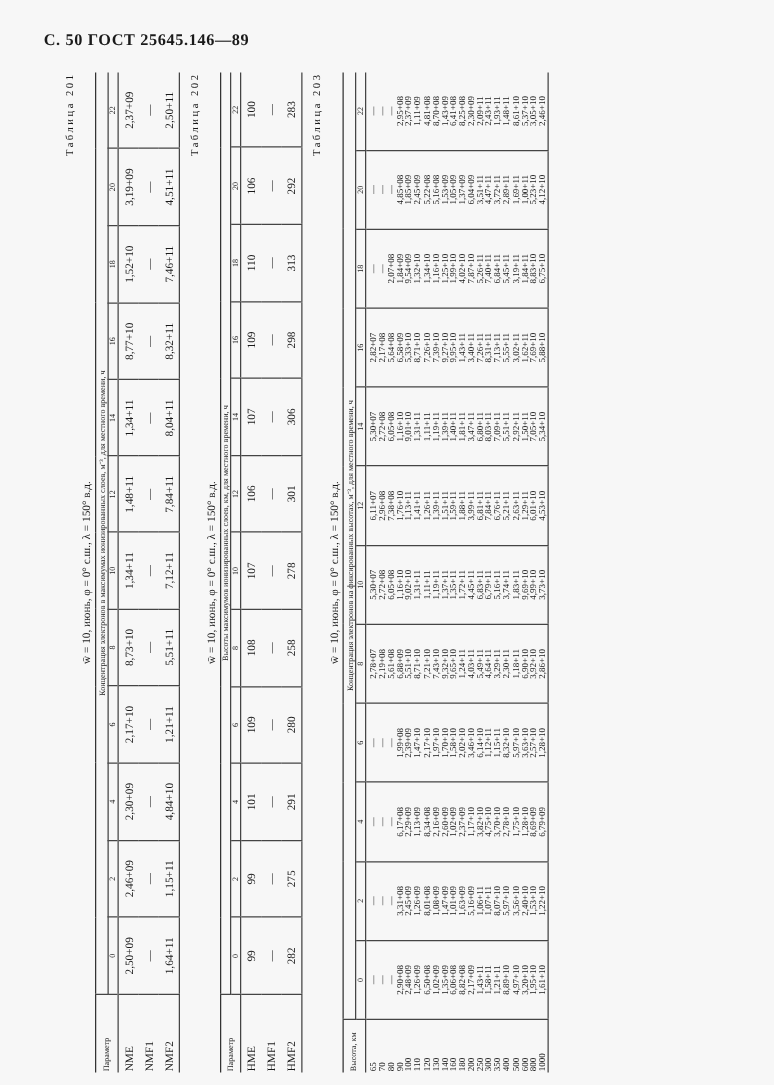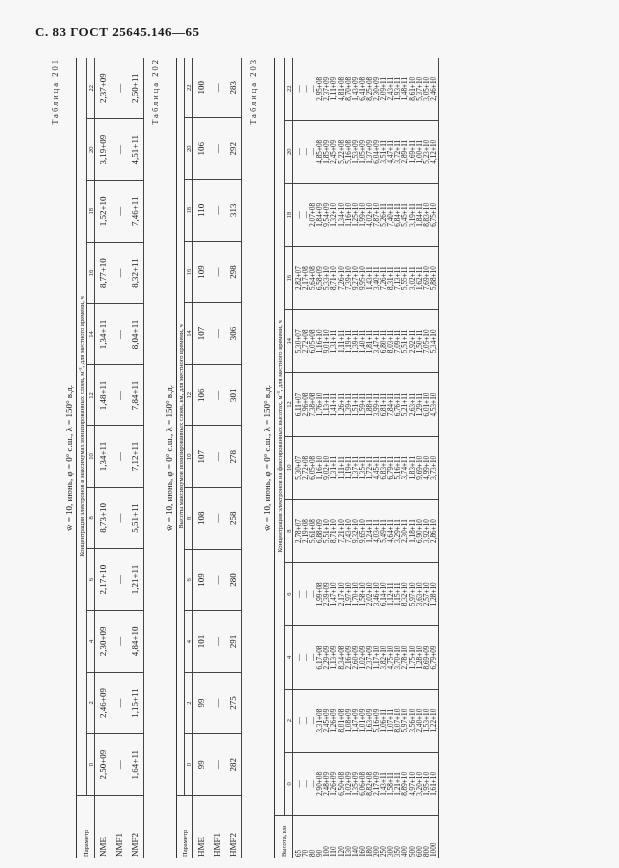--- a/index.html
+++ b/index.html
@@ -20,21 +20,21 @@
   td { border-left:1px solid #444; line-height:11px; }
   .t1 td { height:16px; font-size:9px; }
   .t3 td { font-size:7.2px; line-height:7.1px; vertical-align:top; padding-top:3px; }
   .topline { border-top:1.5px solid #333; }
   .botline { border-bottom:1px solid #444; }
   .t3 td.first { font-size:7.2px; }
 </style>
 </head>
 <body>
 
-<div class="page-header">С. 83 ГОСТ 25645.146—65</div>
+<div class="page-header">С. 50 ГОСТ 25645.146—89</div>
 
 <div class="rot">
 
   <div class="tbl-caption">Таблица 201</div>
   <div class="subtitle">w̄ = 10, июнь, φ = 0° с.ш., λ = 150° в.д.</div>
   <table class="t1 topline botline">
     <thead>
       <tr>
         <th class="first" rowspan="2" style="width:60px">Параметр</th>
         <th class="grp" colspan="12">Концентрация электронов в максимумах ионизированных слоев, м⁻³, для местного времени, ч</th>

